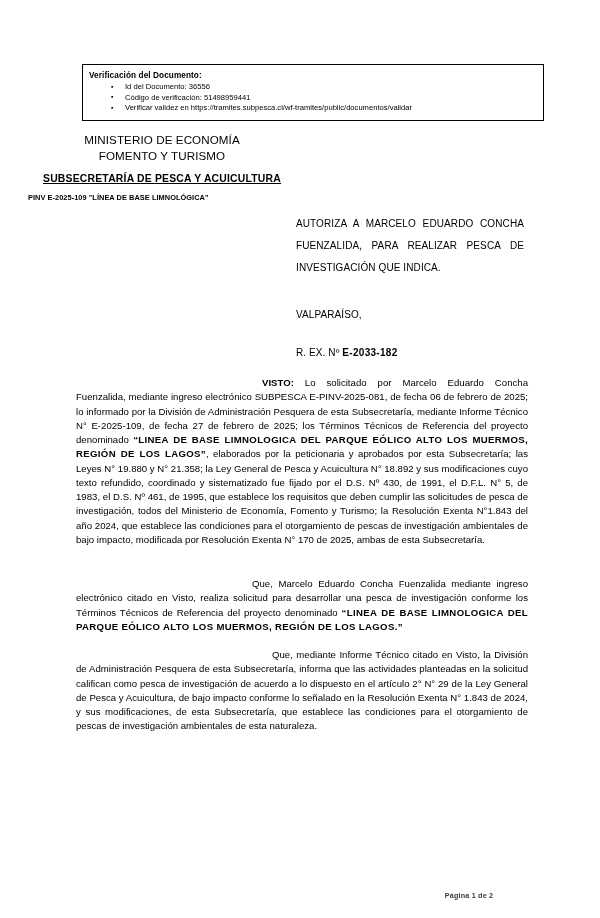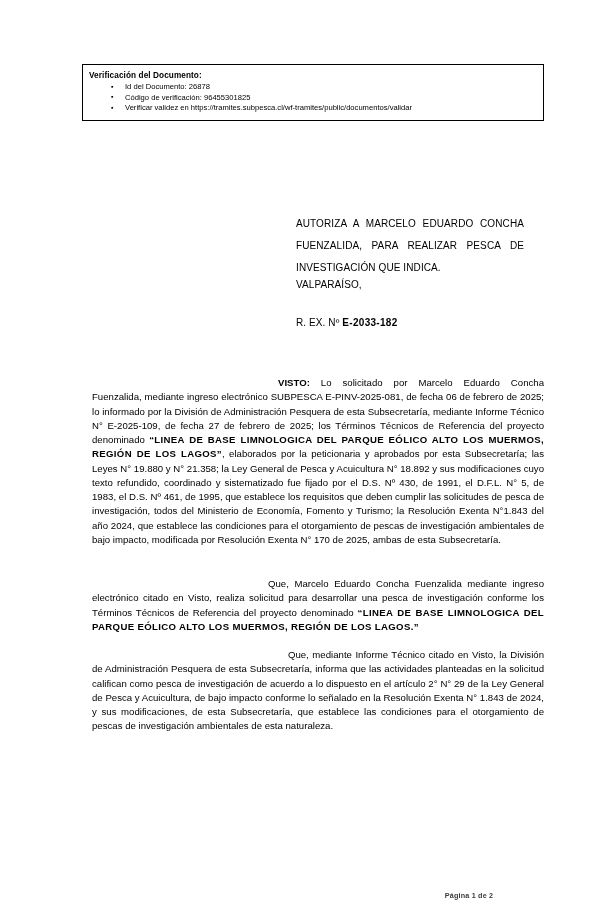--- a/index.html
+++ b/index.html
@@ -98,39 +98,40 @@
     width: 228px;
   }
   .autoriza {
     font-size: 10px;
     line-height: 22px;
     text-align: justify;
     text-align-last: left;
     letter-spacing: 0.1px;
   }
   .valparaiso {
+    margin-top: 30px;
     font-size: 10px;
     letter-spacing: 0.1px;
   }
   .rex {
     margin-top: 27px;
     font-size: 10px;
     letter-spacing: 0.1px;
   }
   .rex b, .fecha b { font-weight: bold; letter-spacing: 0.3px; }
   .fecha {
     margin-top: 18px;
     font-size: 10px;
     letter-spacing: 0.1px;
   }
 
   
   .body-block {
     position: absolute;
-    left: 92px;
+    left: 76px;
     top: 376px;
     width: 452px;
   }
   .para {
     font-size: 9.6px;
     line-height: 14.25px;
     text-align: justify;
     text-align-last: left;
     letter-spacing: 0.01px;
     margin: 0;
@@ -182,26 +183,32 @@
   }
 </style>
 </head>
 <body>
 
 <div class="page">
 
   <div class="verif-box">
     <div class="verif-title">Verificación del Documento:</div>
     <ul class="verif-list">
-      <li>Id del Documento: 26878</li>
-      <li>Código de verificación: 96455301825</li>
+      <li>Id del Documento: 36556</li>
+      <li>Código de verificación: 51498959441</li>
       <li>Verificar validez en https://tramites.subpesca.cl/wf-tramites/public/documentos/validar</li>
     </ul>
   </div>
 
+  <div class="hdr">
+    <div class="hdr-line1">MINISTERIO DE ECONOMÍA</div>
+    <div class="hdr-line2">FOMENTO Y TURISMO</div>
+    <div class="hdr-sub">SUBSECRETARÍA DE PESCA Y ACUICULTURA</div>
+    <div class="hdr-pinv">PINV E-2025-109 "LÍNEA DE BASE LIMNOLÓGICA"</div>
+  </div>
 
   <div class="right-col">
     <div class="autoriza">AUTORIZA A MARCELO EDUARDO CONCHA FUENZALIDA, PARA REALIZAR PESCA DE INVESTIGACIÓN QUE INDICA.</div>
     <div class="valparaiso">VALPARAÍSO,</div>
     <div class="rex"><span>R. EX. Nº </span><b>E-2033-182</b></div>
   </div>
 
   <div class="body-block">
 
     <p class="para"><span class="indent"></span><b>VISTO:</b><span> Lo solicitado por Marcelo Eduardo Concha Fuenzalida, mediante ingreso electrónico SUBPESCA E-PINV-2025-081, de fecha 06 de febrero de 2025; lo informado por la División de Administración Pesquera de esta Subsecretaría, mediante Informe Técnico N° E-2025-109, de fecha 27 de febrero de 2025; los Términos Técnicos de Referencia del proyecto denominado </span><span class="proyecto-name">“LINEA DE BASE LIMNOLOGICA DEL PARQUE EÓLICO ALTO LOS MUERMOS, REGIÓN DE LOS LAGOS”</span><span>, elaborados por la peticionaria y aprobados por esta Subsecretaría; las Leyes N° 19.880 y N° 21.358; la Ley General de Pesca y Acuicultura N° 18.892 y sus modificaciones cuyo texto refundido, coordinado y sistematizado fue fijado por el D.S. Nº 430, de 1991, el D.F.L. N° 5, de 1983, el D.S. Nº 461, de 1995, que establece los requisitos que deben cumplir las solicitudes de pesca de investigación, todos del Ministerio de Economía, Fomento y Turismo; la Resolución Exenta N°1.843 del año 2024, que establece las condiciones para el otorgamiento de pescas de investigación ambientales de bajo impacto, modificada por Resolución Exenta N° 170 de 2025, ambas de esta Subsecretaría.</span></p>

